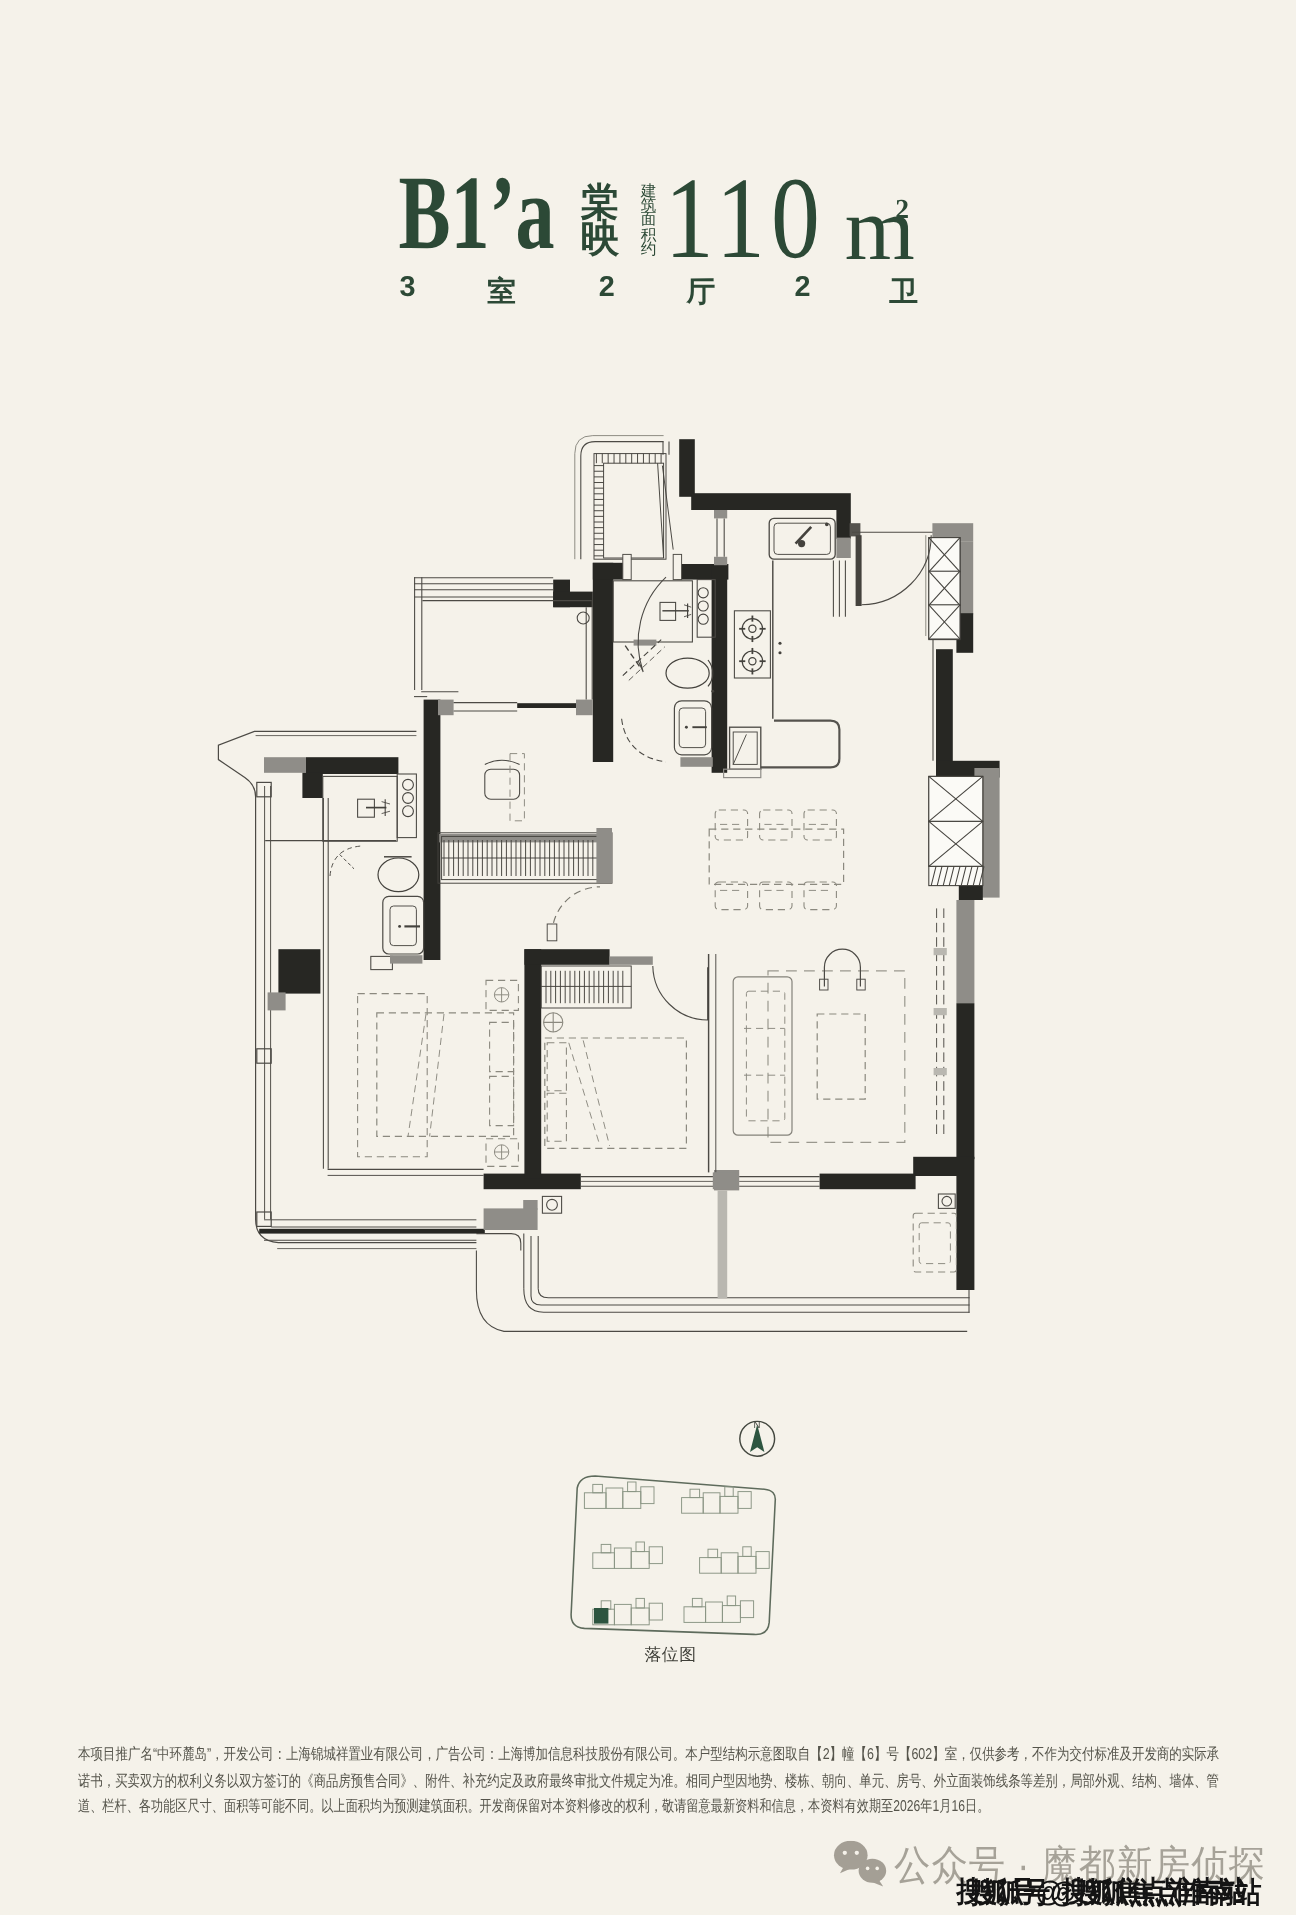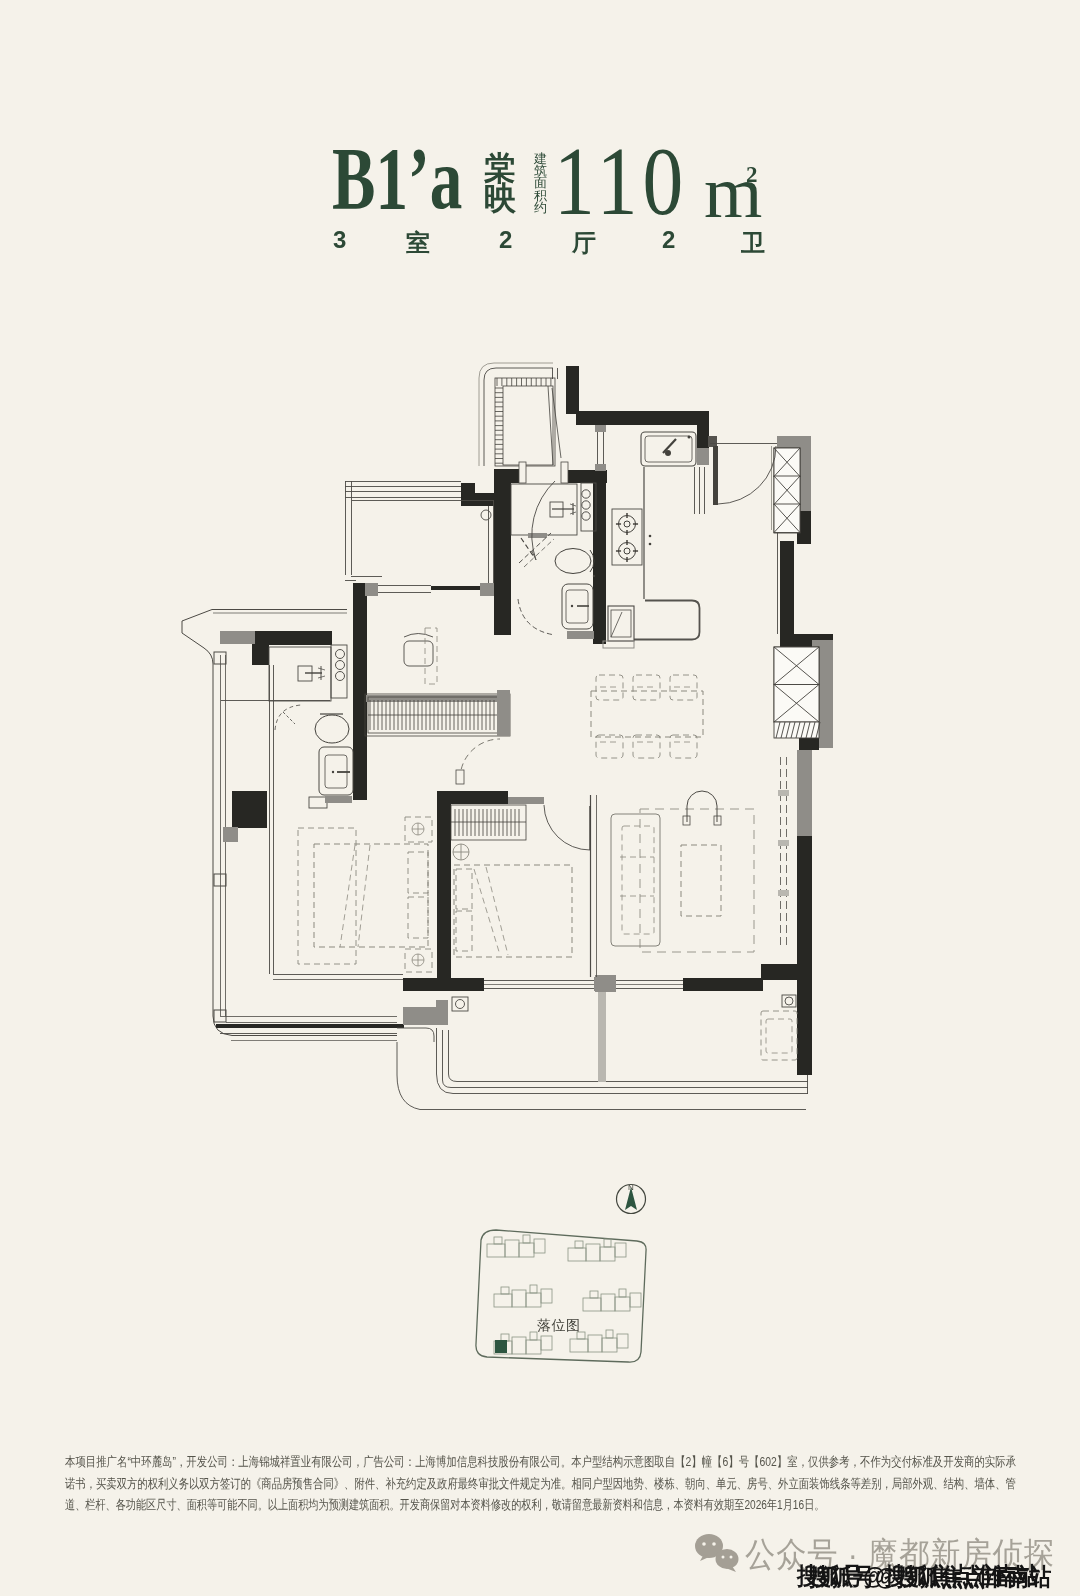--- a/index.html
+++ b/index.html
@@ -531,21 +531,21 @@
       <rect x="588" y="1335" width="14" height="17"></rect>
       <rect x="602" y="1338" width="15" height="14"></rect>
       <rect x="617" y="1334" width="11" height="14"></rect>
       <rect x="577" y="1332" width="8" height="7"></rect>
       <rect x="606" y="1330" width="7" height="8"></rect>
     </g>
 
 <rect x="495" y="1340" width="12" height="13" fill="#2d5540"></rect>
 </svg>
 
-<div class="abs" style="left:537px;top:1317px;font-size:14px;color:#3f3f38;letter-spacing:0.5px;">落位图</div>
+<div class="abs" style="left:537px;top:1370px;font-size:14px;color:#3f3f38;letter-spacing:0.5px;">落位图</div>
 
 <div class="abs" style="left:65px;top:1455px;font-size:13px;line-height:14px;color:#55544b;">
   <div style="white-space:nowrap;transform:scaleX(0.800);transform-origin:0 0;" id="dl1">本项目推广名“中环麓岛”，开发公司：上海锦城祥置业有限公司，广告公司：上海博加信息科技股份有限公司。本户型结构示意图取自【2】幢【6】号【602】室，仅供参考，不作为交付标准及开发商的实际承</div>
   <div style="white-space:nowrap;transform:scaleX(0.795);transform-origin:0 0;margin-top:7.5px;" id="dl2">诺书，买卖双方的权利义务以双方签订的《商品房预售合同》、附件、补充约定及政府最终审批文件规定为准。相同户型因地势、楼栋、朝向、单元、房号、外立面装饰线条等差别，局部外观、结构、墙体、管</div>
   <div style="white-space:nowrap;transform:scaleX(0.780);transform-origin:0 0;margin-top:7.5px;" id="dl3">道、栏杆、各功能区尺寸、面积等可能不同。以上面积均为预测建筑面积。开发商保留对本资料修改的权利，敬请留意最新资料和信息，本资料有效期至2026年1月16日。</div>
 </div>
 
 <svg class="abs" style="left:694px;top:1534px;" width="46" height="42" viewBox="0 0 46 42">
   <g fill="#a49f95">
     <ellipse cx="15" cy="12" rx="14" ry="12"></ellipse>

